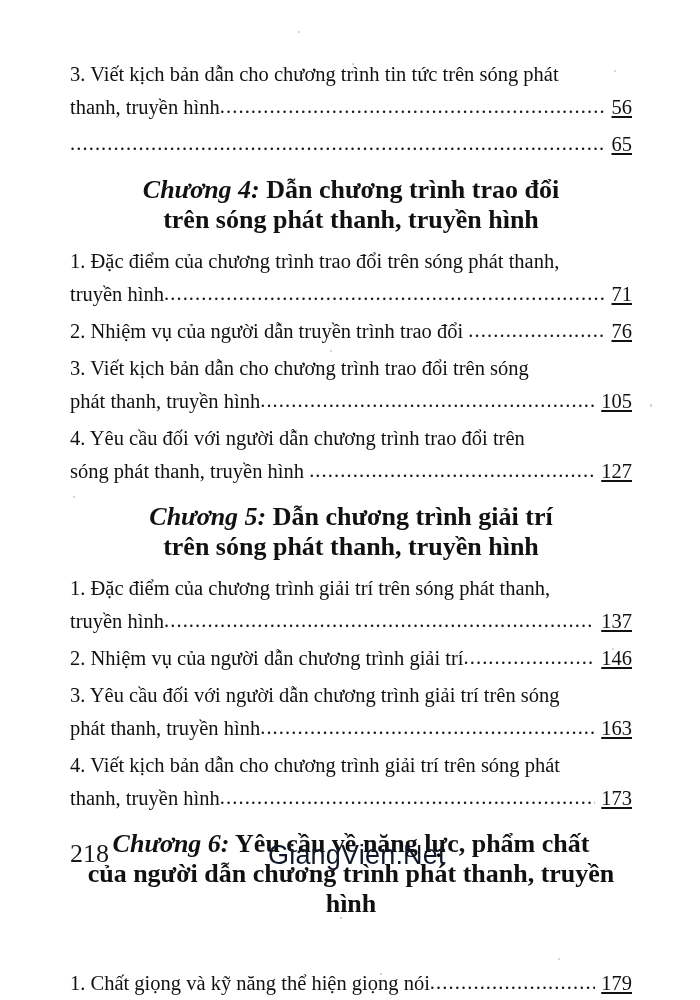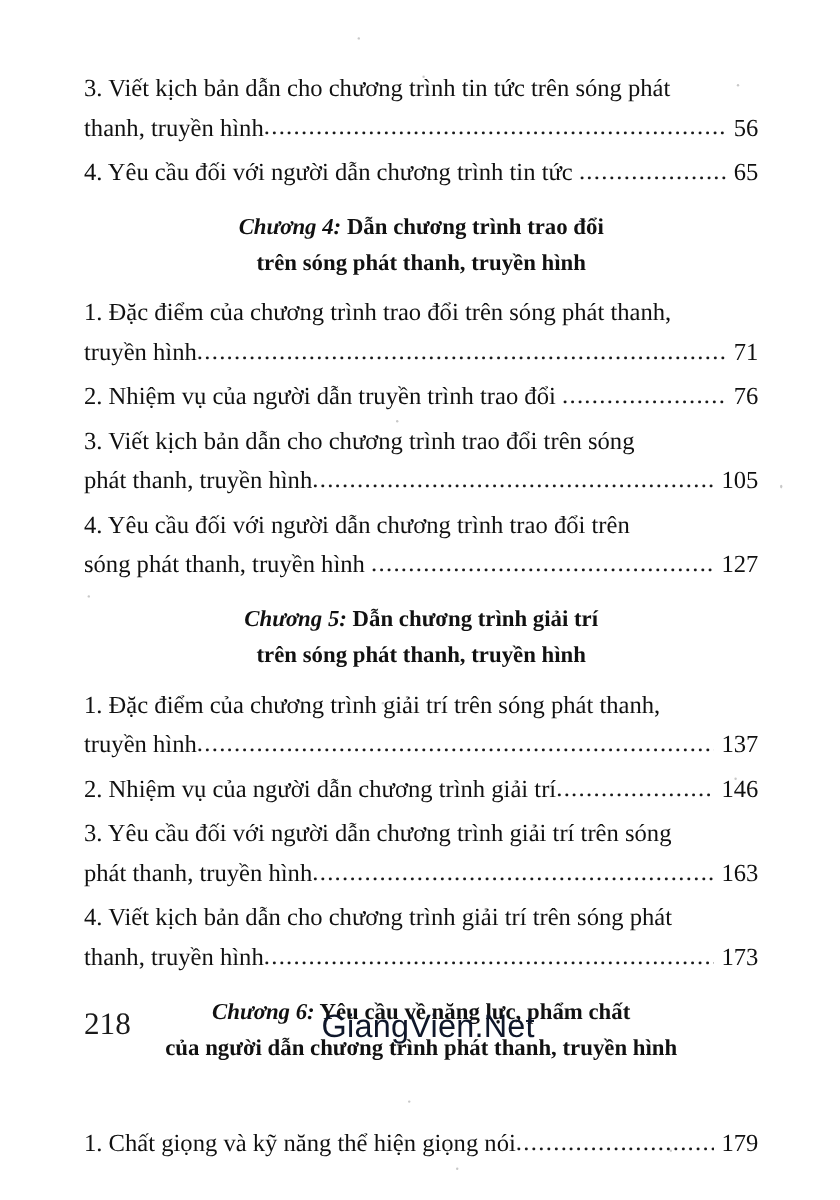--- a/index.html
+++ b/index.html
@@ -60,32 +60,33 @@
     position: relative;
     top: -1px;
   }
   .leader::before {
     content: "................................................................................................................................................................";
   }
   .pagenum {
     flex: 0 0 auto;
     padding-left: 5px;
     white-space: pre;
+    text-decoration: underline;
   }
 
   
   .entry-text {
     display: block;
   }
 
   
   .chapter-heading {
     text-align: center;
     font-weight: bold;
-    font-size: 19px;
+    font-size: 26px;
     line-height: 30px;
     margin: 14px 0 10px 0;
   }
   .chapter-heading .ch-label {
     font-style: italic;
     font-weight: bold;
   }
   .chapter-heading .ch-line2 {
     display: block;
   }
@@ -137,21 +138,20 @@
       <span class="entry-text"><span>3.</span> <span>Viết kịch bản dẫn cho chương trình tin tức trên sóng phát</span></span>
       <div class="entry-row">
         <span class="entry-title">thanh, truyền hình</span>
         <span class="leader"></span>
         <span class="pagenum">56</span>
       </div>
     </div>
 
     <div class="toc-entry single">
       <div class="entry-row">
-        <span class="entry-title"><span>4.</span> <span>Yêu cầu đối với người dẫn chương trình tin tức </span></span>
         <span class="leader"></span>
         <span class="pagenum">65</span>
       </div>
     </div>
 
   </div>
 
   <div>
     <div class="chapter-heading">
       <span class="ch-label">Chương 4:</span><span> Dẫn chương trình trao đổi</span>

